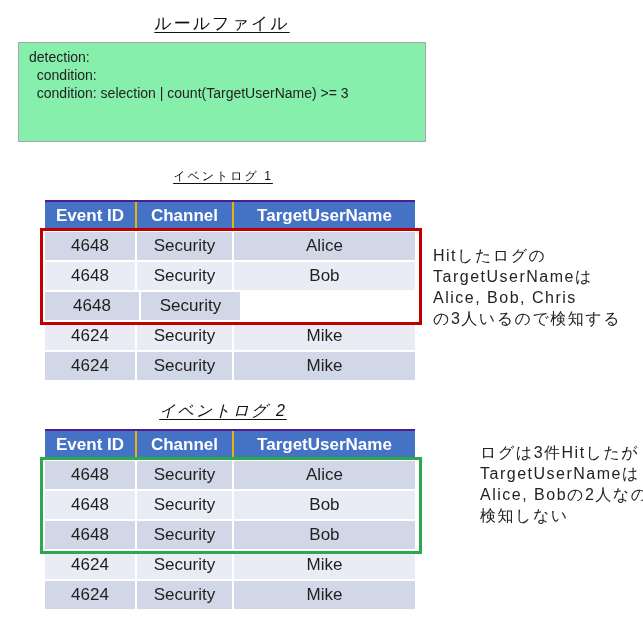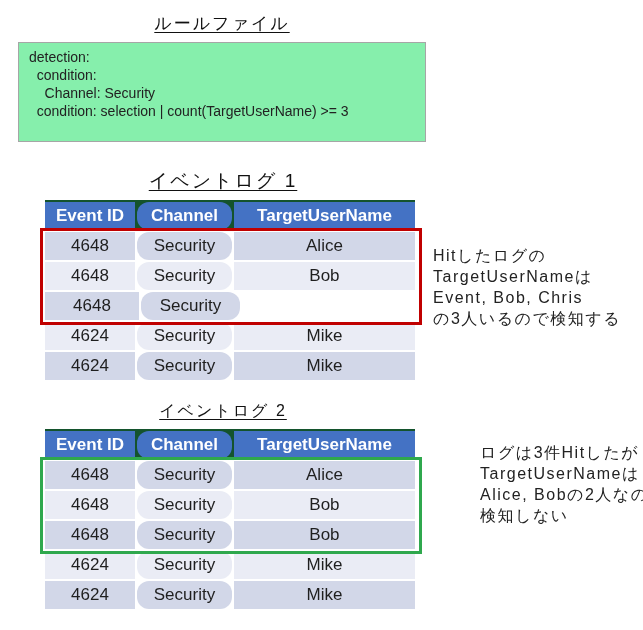--- a/index.html
+++ b/index.html
@@ -18,31 +18,31 @@
 
   
   .rule-box{
     left:18px;top:42px;width:408px;height:100px;box-sizing:border-box;
     border:1px solid #a6a6a6;background:#86efac;padding:5px 0 0 10px;
   }
   .rule-line{white-space:pre;font-size:14px;line-height:18px;color:#222;}
 
   
   .tbl{left:45px;width:370px;}
-  .thead{display:flex;gap:2px;background:#14532d;border-top:2px solid #14532d;}
+  .thead{display:flex;gap:2px;background:#eab308;border-top:2px solid #4c1d95;}
   .th{
     height:28px;background:#4472c4;color:#ffffff;font-weight:bold;font-size:17px;
     display:flex;align-items:center;justify-content:center;
   }
   .trow{display:flex;gap:2px;margin-top:2px;}
   .td{
     height:28px;font-size:17px;display:flex;align-items:center;justify-content:center;
   }
   .c1{width:94px;}
-  .c2{width:99px;border-radius:12px;}
+  .c2{width:99px;}
   .c3{width:189px;}
   .dark{background:#d2d7e8;}
   .light{background:#eaecf5;}
 
   
   .hit-box{box-sizing:border-box;pointer-events:none;}
   .hit-red{left:40px;top:228px;width:382px;height:97px;border:3px solid #c00000;}
   .hit-green{left:40px;top:457px;width:382px;height:97px;border:3px solid #2fa84d;}
 
   
@@ -50,25 +50,24 @@
   .note-line{white-space:pre;font-size:16px;line-height:21px;letter-spacing:1.5px;color:#222;}
 </style>
 </head>
 <body>
 
 <div class="abs sec-title" style="left:18px;top:12px;width:408px;">ルールファイル</div>
 
 <div class="abs rule-box">
   <div class="rule-line">detection:</div>
   <div class="rule-line">  condition:</div>
-  <div class="rule-line">    Channel: Security</div>
   <div class="rule-line">  condition: selection | count(TargetUserName) &gt;= 3</div>
 </div>
 
-<div class="abs sec-title" style="left:38px;top:168px;width:370px;font-size:19px;">イベントログ 1</div>
+<div class="abs sec-title" style="left:38px;top:168px;width:370px;font-size:12px;">イベントログ 1</div>
 
 <div class="abs tbl" style="top:200px;">
   <div class="thead">
     <div class="th c1">Event ID</div>
     <div class="th c2">Channel</div>
     <div class="th c3">TargetUserName</div>
   </div>
   <div class="trow">
     <div class="td c1 dark">4648</div>
     <div class="td c2 dark">Security</div>
@@ -93,25 +92,25 @@
     <div class="td c2 dark">Security</div>
     <div class="td c3 dark">Mike</div>
   </div>
 </div>
 
 <div class="abs hit-box hit-red"></div>
 
 <div class="abs note" style="top:245px;">
   <div class="note-line">Hitしたログの</div>
   <div class="note-line">TargetUserNameは</div>
-  <div class="note-line">Event, Bob, Chris</div>
+  <div class="note-line">Alice, Bob, Chris</div>
   <div class="note-line">の3人いるので検知する</div>
 </div>
 
-<div class="abs sec-title" style="left:38px;top:401px;width:370px;font-size:16px;">イベントログ 2</div>
+<div class="abs sec-title" style="left:38px;top:401px;width:370px;font-size:16px;font-style:italic;">イベントログ 2</div>
 
 <div class="abs tbl" style="top:429px;">
   <div class="thead">
     <div class="th c1">Event ID</div>
     <div class="th c2">Channel</div>
     <div class="th c3">TargetUserName</div>
   </div>
   <div class="trow">
     <div class="td c1 dark">4648</div>
     <div class="td c2 dark">Security</div>

